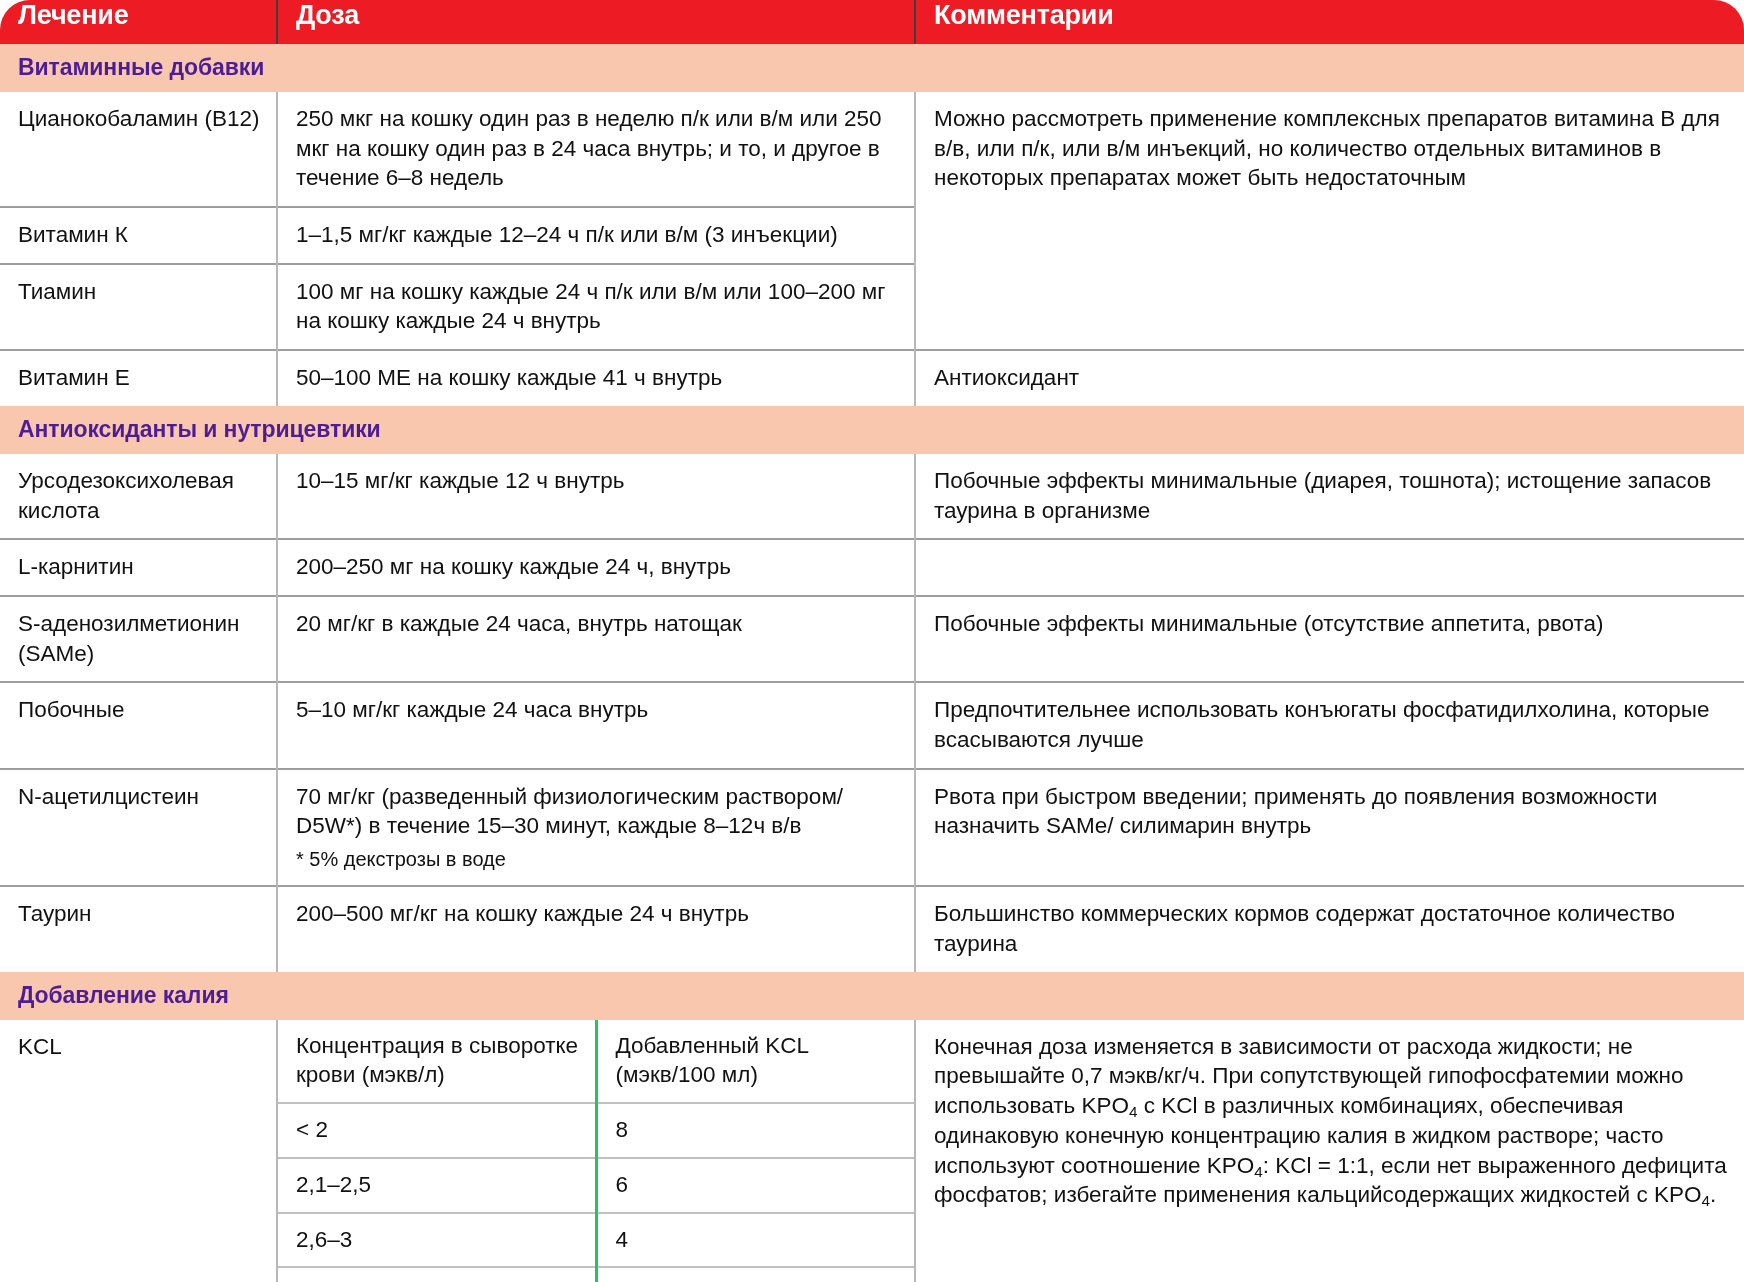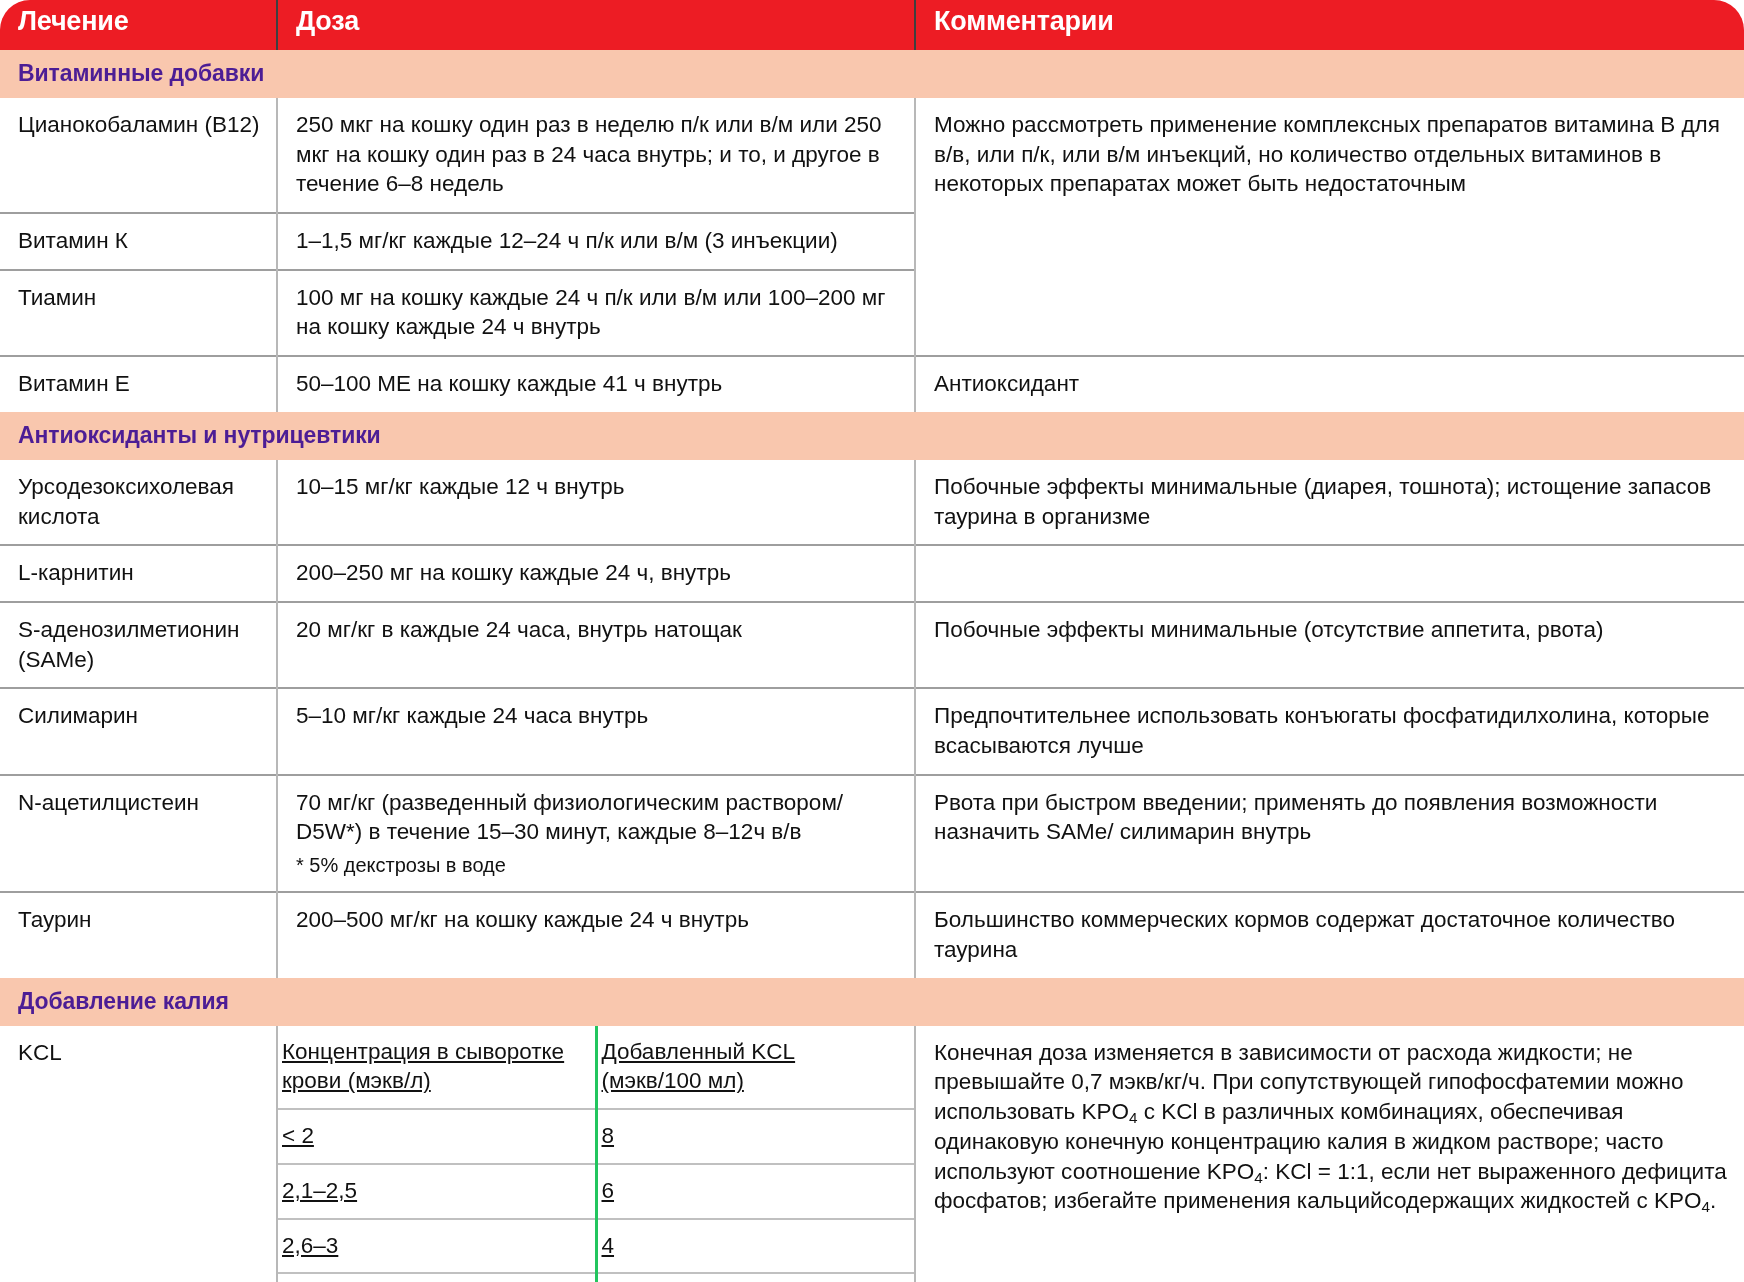--- a/index.html
+++ b/index.html
@@ -44,21 +44,21 @@
   col.c-dose  { width: 638px; }
   col.c-comm  { width: 829px; }
 
   
   tr.head th {
     background: #ed1c24;
     color: #ffffff;
     font-size: 27px;
     font-weight: bold;
     text-align: left;
-    padding: 6px 16px 13px 18px;
+    padding: 0 16px 13px 18px;
     vertical-align: middle;
     letter-spacing: -0.2px;
     font-stretch: condensed;
     height: 40px;
   }
   tr.head th.div-l { border-left: 2px solid #404040; }
 
   
   tr.section td {
     background: #f9c7ae;
@@ -94,24 +94,23 @@
     width: 100%;
     border-collapse: collapse;
     table-layout: fixed;
     margin: -12px -14px -13px -18px;
     width: calc(100% + 32px);
   }
   table.kcl td {
     font-size: 22.5px;
     color: #111111;
     line-height: 1.32;
-    padding: 11px 14px 12px 4px;
+    padding: 11px 14px 12px 18px;
     vertical-align: top;
     border-top: 2px solid #c0c0c0;
-    text-decoration: underline;
   }
   table.kcl tr:first-child td { border-top: none; }
   table.kcl td.k2 { border-left: 3px solid #22c55e; }
   col.kc1 { width: 50%; }
   col.kc2 { width: 50%; }
 
   sub { font-size: 0.68em; vertical-align: baseline; position: relative; top: 0.28em; }
 </style>
 </head>
 <body>
@@ -175,21 +174,21 @@
           <td class="cell vline"></td>
         </tr>
 
         <tr>
           <td class="cell">S-аденозилметионин (SAMe)</td>
           <td class="cell vline">20 мг/кг в каждые 24 часа, внутрь натощак</td>
           <td class="cell vline">Побочные эффекты минимальные (отсутствие аппетита, рвота)</td>
         </tr>
 
         <tr>
-          <td class="cell">Силимарин</td>
+          <td class="cell">Побочные</td>
           <td class="cell vline">5–10 мг/кг каждые 24 часа внутрь</td>
           <td class="cell vline">Предпочтительнее использовать конъюгаты фосфатидилхолина, которые всасываются лучше</td>
         </tr>
 
         <tr>
           <td class="cell">N-ацетилцистеин</td>
           <td class="cell vline">
             <span>70 мг/кг (разведенный физиологическим раствором/ D5W*) в течение 15–30 минут, каждые 8–12ч в/в</span>
             <span class="footnote">* 5% декстрозы в воде</span>
           </td>

